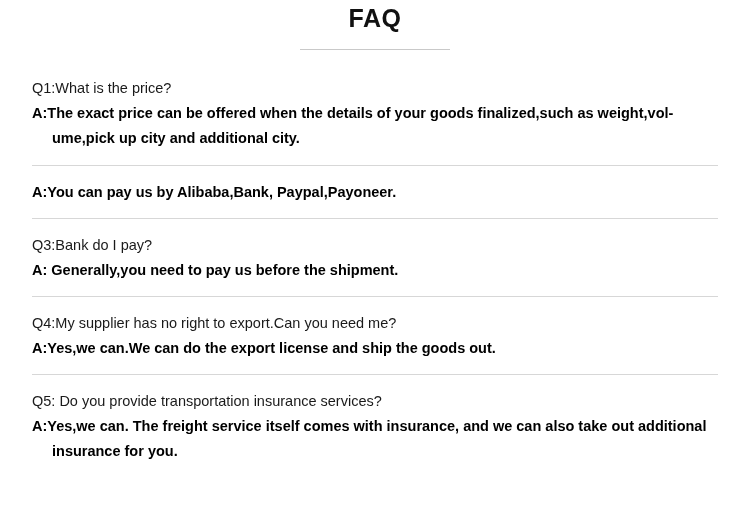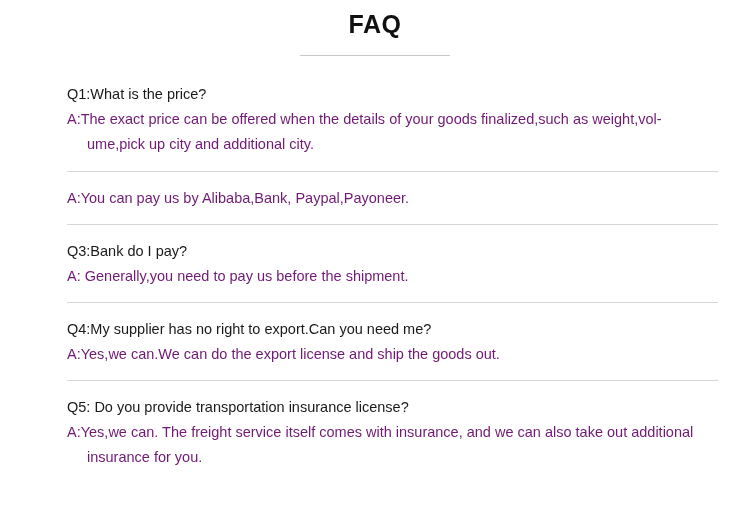--- a/index.html
+++ b/index.html
@@ -24,56 +24,56 @@
   .title-block {
     text-align: center;
     padding-top: 0px;
   }
   .faq-title {
     font-size: 25px;
     font-weight: bold;
     line-height: 30px;
     letter-spacing: 0.5px;
     color: #111111;
-    margin: 9px;
+    margin: 3px;
     padding-top: 0px;
   }
   .title-rule {
     width: 150px;
     height: 0;
     border-top: 1px solid #c9c9c9;
     margin: 16px auto 0 auto;
   }
   .faq-list {
     margin: 26px 32px 0 32px;
   }
   .faq-item {
     padding-top: 14px;
     padding-bottom: 13px;
     border-top: 1px solid #d7d7d7;
-    margin-left: 35px;
   }
   .faq-item.first {
     border-top: none;
     padding-top: 0;
     padding-bottom: 14px;
   }
   .q-line {
     font-size: 14.5px;
     line-height: 25px;
     color: #1a1a1a;
     white-space: pre-wrap;
   }
   .a-line {
     font-size: 14.5px;
     line-height: 25px;
-    color: #701a75;
+    color: #000000;
     text-indent: 0;
     padding-left: 0;
     white-space: normal;
+    font-weight: bold;
   }
   .a-line .wrap-indent {
     display: block;
     padding-left: 20px;
   }
 </style>
 </head>
 <body>
 
 <div class="page">
@@ -107,21 +107,21 @@
     </div>
 
     <div class="faq-item">
       <div class="q-line">Q4:My supplier has no right to export.Can you need me?</div>
       <div class="a-line">
         <span>A:Yes,we can.We can do the export license and ship the goods out.</span>
       </div>
     </div>
 
     <div class="faq-item">
-      <div class="q-line">Q5: Do you provide transportation insurance license?</div>
+      <div class="q-line">Q5: Do you provide transportation insurance services?</div>
       <div class="a-line">
         <span>A:Yes,we can. The freight service itself comes with insurance, and we can also take out additional</span>
         <span class="wrap-indent">insurance for you.</span>
       </div>
     </div>
 
   </div>
 </div>
 
 </body></html>

